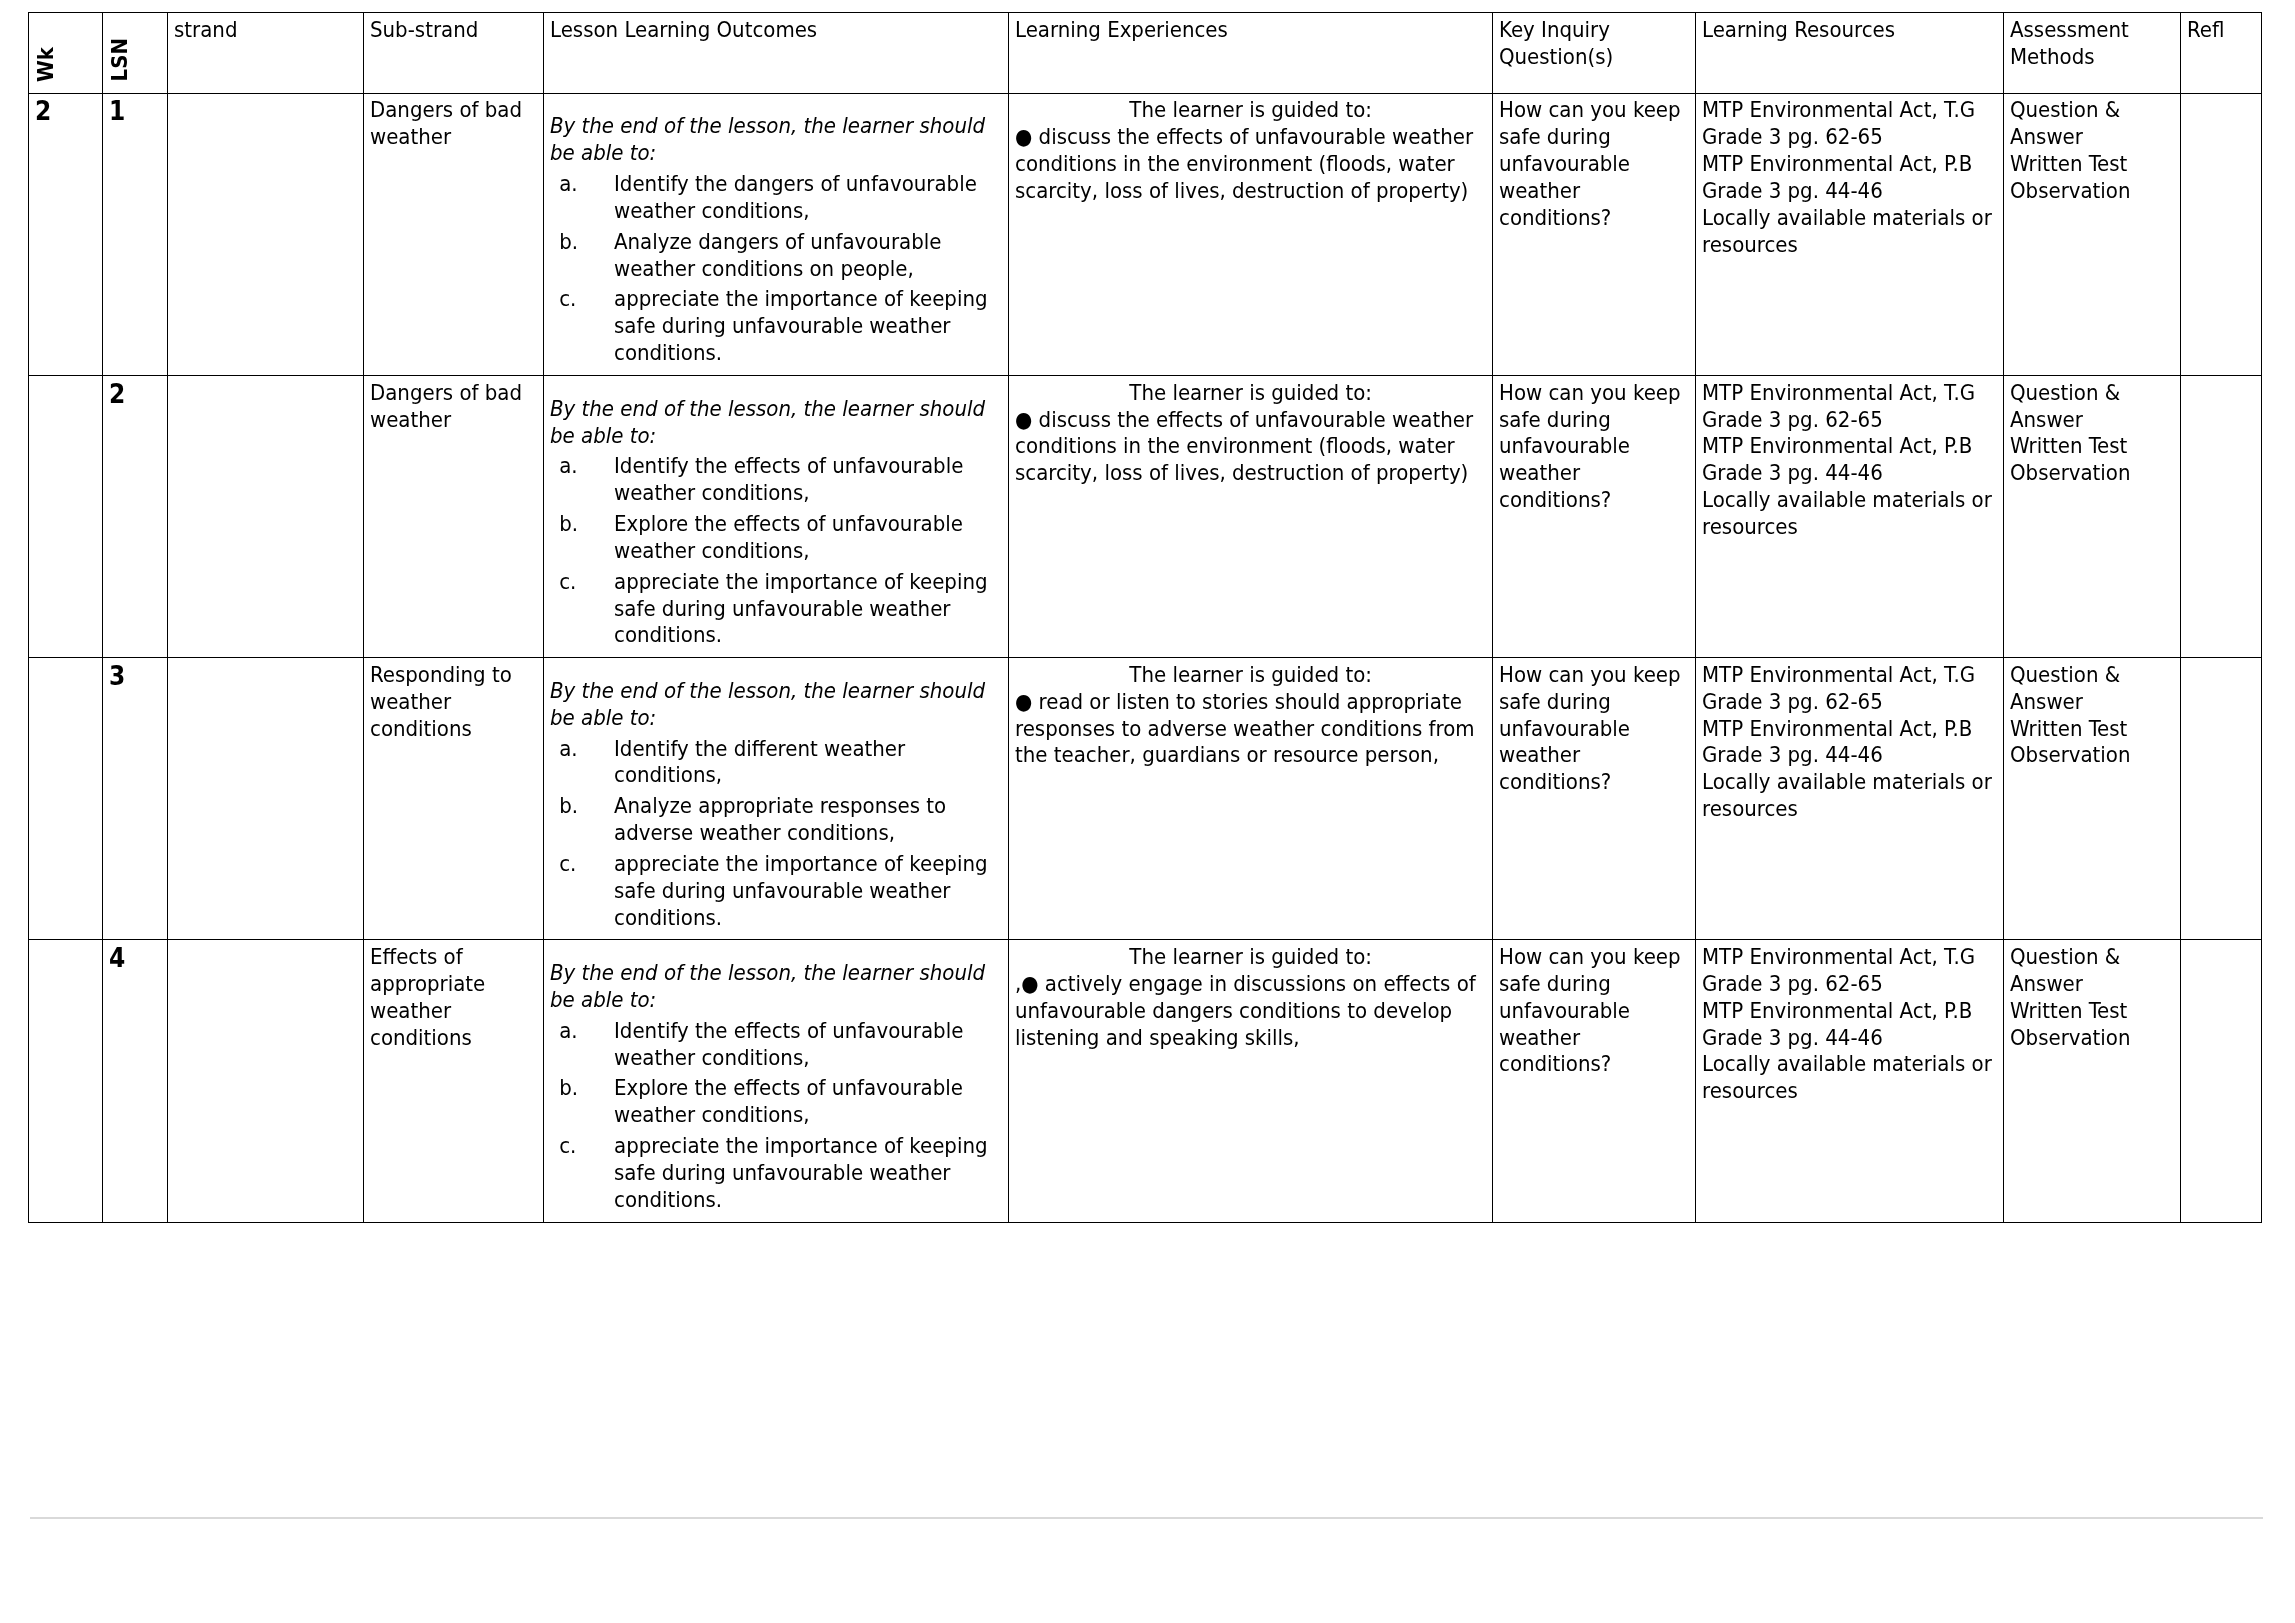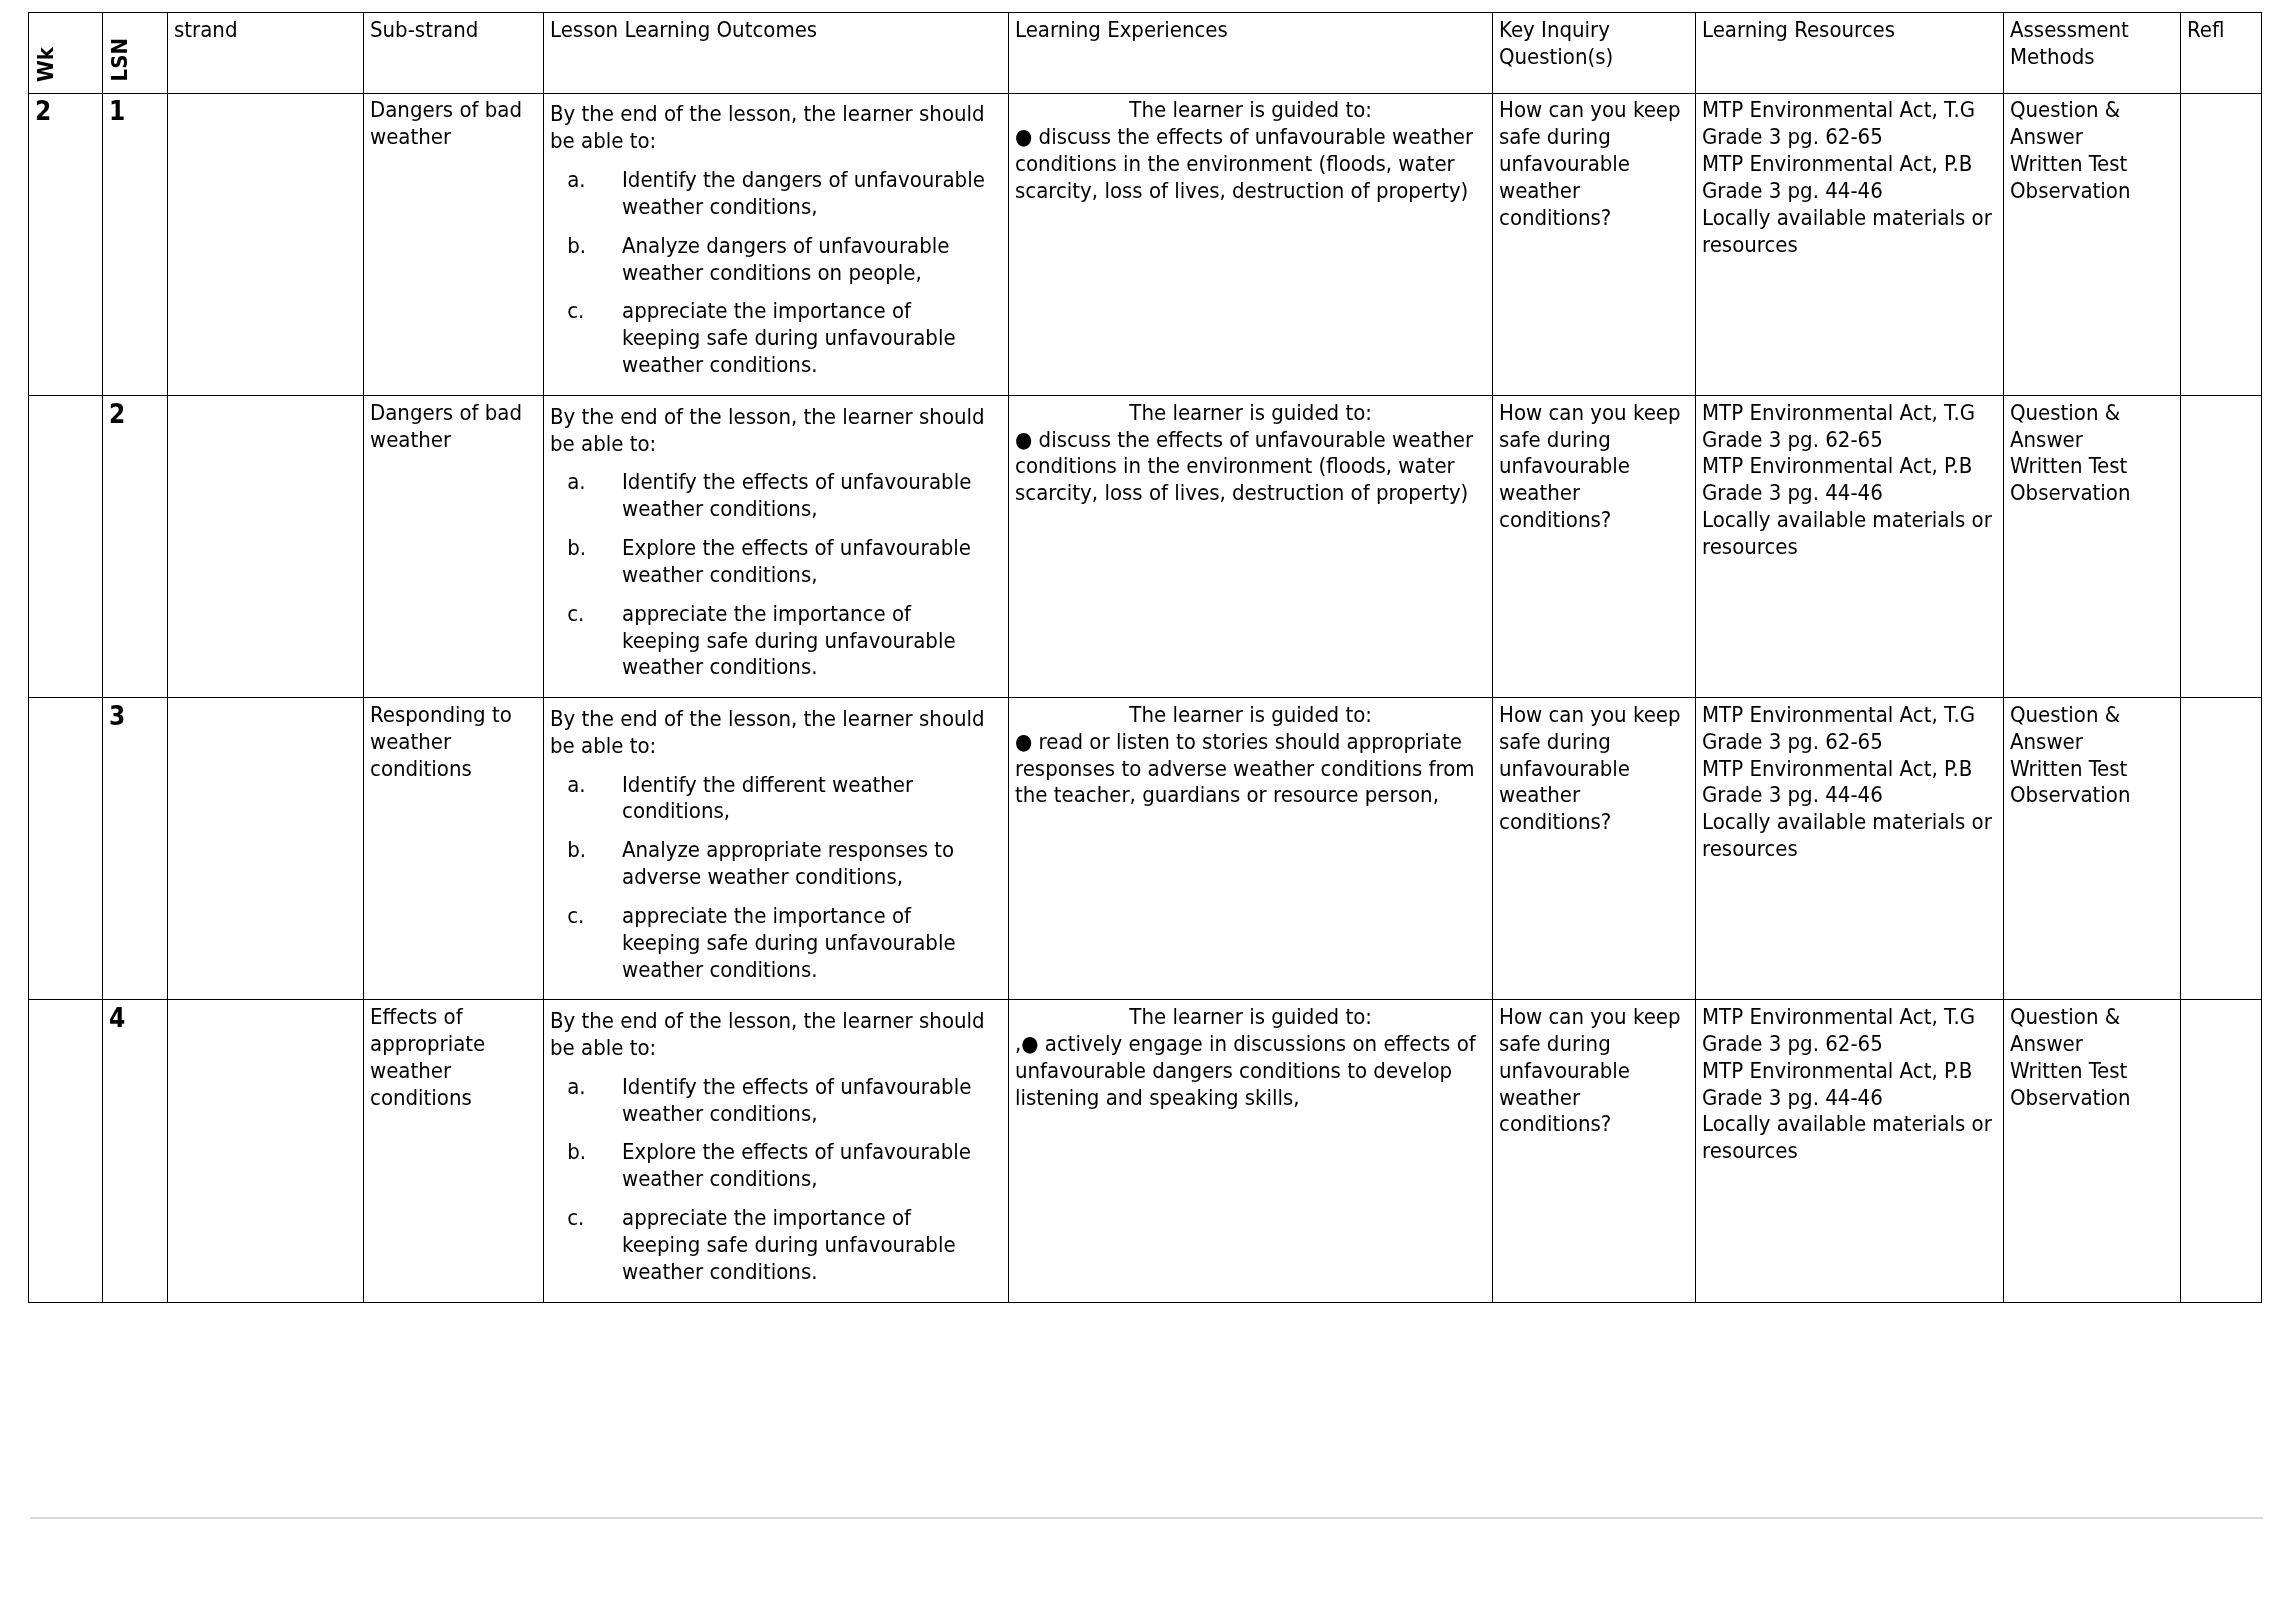--- a/index.html
+++ b/index.html
@@ -49,30 +49,30 @@
     transform:rotate(180deg);
     font-weight:bold;
     font-size:22px;
     display:inline-block;
     line-height:1;
     margin-top:13px;
   }
 
   .num{font-weight:bold;font-size:26px;line-height:1.1;}
 
-  .lead{margin:4px 0 0 0;}
+  .lead{margin:16px 0 0 0;font-style:italic;}
   ol.outcomes{
     margin:0; padding:0 0 0 0;
     list-style:none;
     counter-reset:oc;
   }
   ol.outcomes li{
     position:relative;
     padding-left:60px;
-    margin:12px;
+    margin:4px;
     counter-increment:oc;
   }
   ol.outcomes li::before{
     content:counter(oc,lower-alpha) ".";
     position:absolute;
     left:5.2px; top:0;
     width:46px;
   }
   .bulletline{margin:0;}
   .plain{margin:0;text-align:center;}

